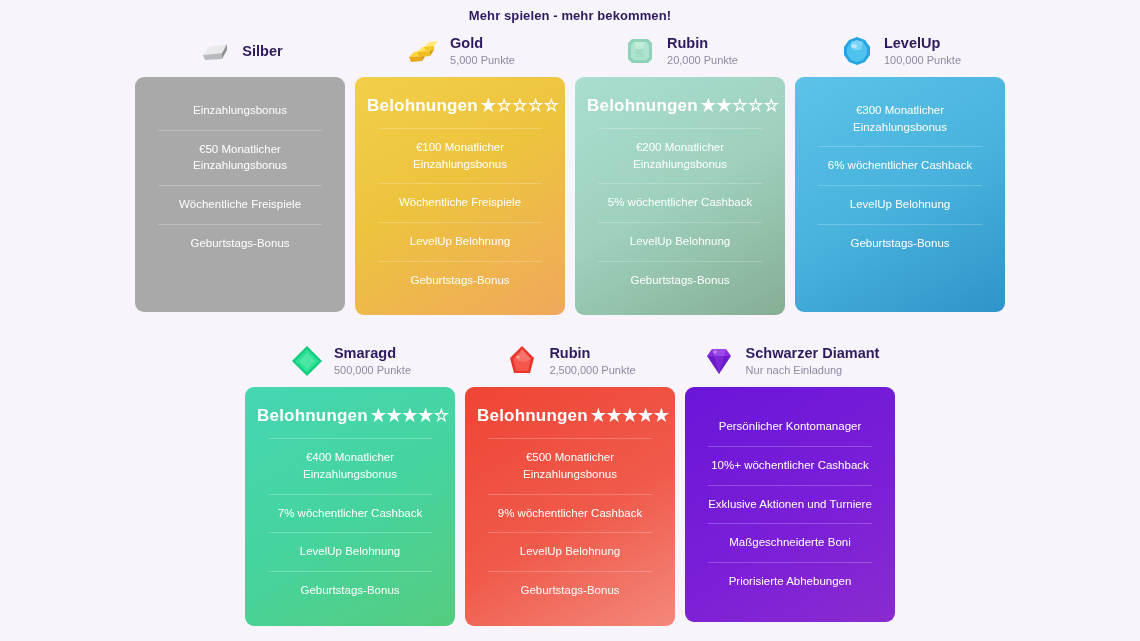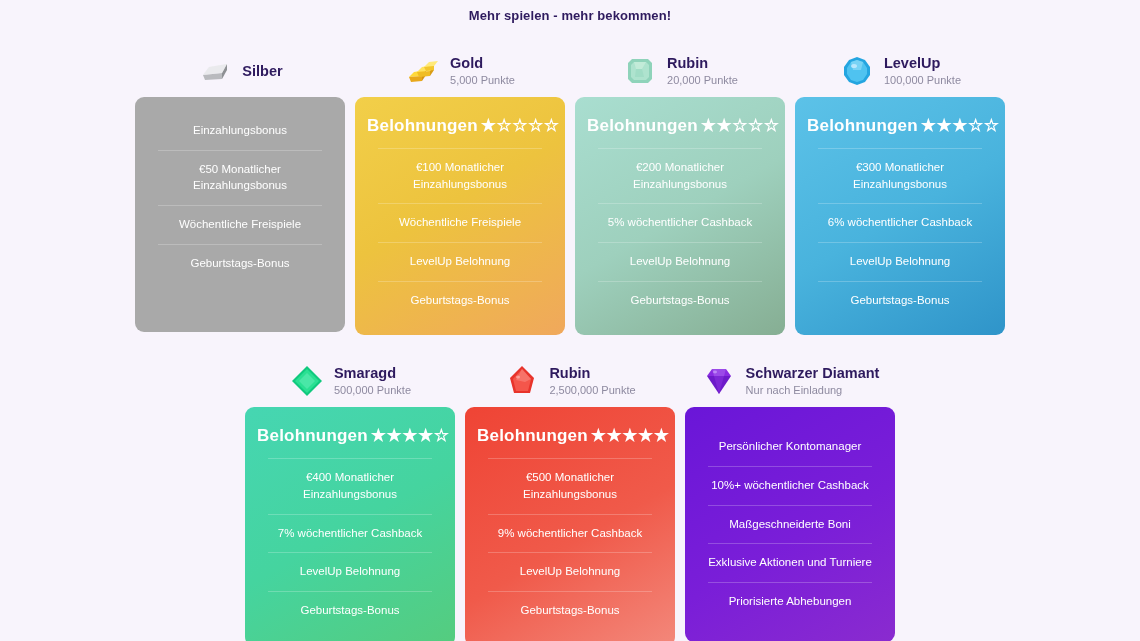--- a/index.html
+++ b/index.html
@@ -17,21 +17,21 @@
     text-align: center;
     color: #2e1a5e;
     font-size: 13px;
     font-weight: bold;
     padding-top: 8px;
     letter-spacing: 0.1px;
   }
 
   
   .tier-row { display: flex; justify-content: center; }
-  .row-one { margin-top: 24px; }
+  .row-one { margin-top: 4px; }
   .row-two { margin-top: 22px; }
 
   .tier-col { width: 210px; margin: 0 5px; display: flex; flex-direction: column; }
 
   
   .tier-head {
     display: flex;
     align-items: center;
     justify-content: center;
     gap: 9px;
@@ -204,23 +204,20 @@
           <polygon points="18,7 24,9 22,17 14,17 12,9" fill="#7fd6f6" opacity="0.85"></polygon>
           <ellipse cx="15" cy="13" rx="3" ry="2" fill="#cdeeff" opacity="0.75"></ellipse>
         </svg>
       </span>
       <span class="tier-meta">
         <span class="tier-name">LevelUp</span>
         <span class="tier-points">100,000 Punkte</span>
       </span>
     </div>
     <div class="tier-card card-diamant">
-      <div class="reward-head">
-        <span>Belohnungen</span><span class="stars">★★★☆☆</span>
-      </div>
       <div class="benefit-list">
         <div class="benefit">€300 Monatlicher Einzahlungsbonus</div>
         <div class="benefit">6% wöchentlicher Cashback</div>
         <div class="benefit">LevelUp Belohnung</div>
         <div class="benefit">Geburtstags-Bonus</div>
       </div>
     </div>
   </div>
 
 </div>
@@ -295,20 +292,20 @@
       </span>
       <span class="tier-meta">
         <span class="tier-name">Schwarzer Diamant</span>
         <span class="tier-points">Nur nach Einladung</span>
       </span>
     </div>
     <div class="tier-card card-schwarz">
       <div class="benefit-list">
         <div class="benefit">Persönlicher Kontomanager</div>
         <div class="benefit">10%+ wöchentlicher Cashback</div>
+        <div class="benefit">Exklusive Aktionen und Turniere</div>
         <div class="benefit">Maßgeschneiderte Boni</div>
-        <div class="benefit">Exklusive Aktionen und Turniere</div>
         <div class="benefit">Priorisierte Abhebungen</div>
       </div>
     </div>
   </div>
 
 </div>
 
 </body></html>

